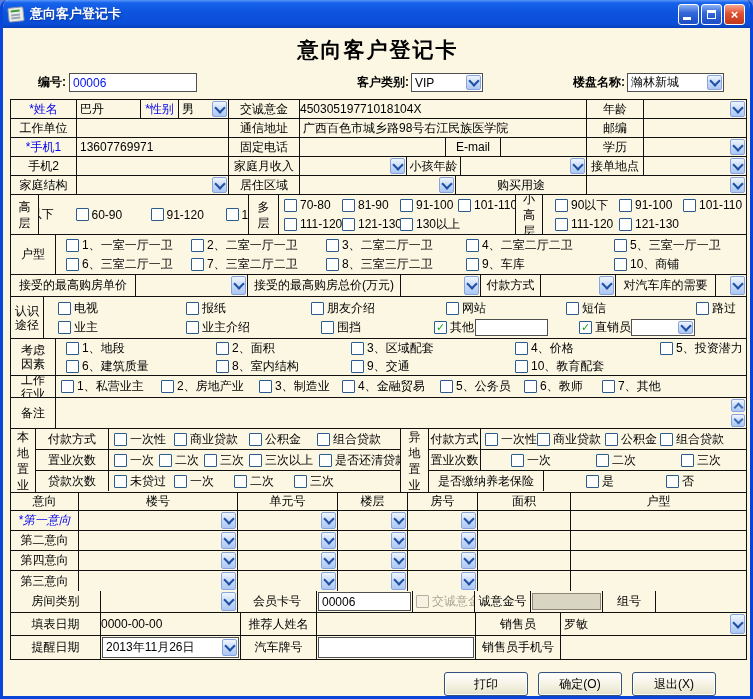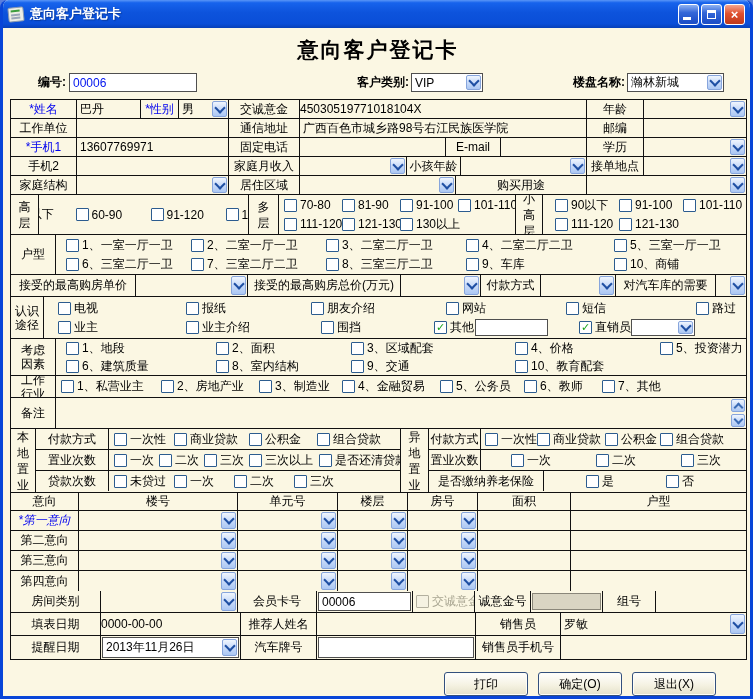--- a/index.html
+++ b/index.html
@@ -815,40 +815,40 @@
               <b class="dda"></b>
             </div>
             <div class="c val dd" style="width: 70px;">
               <b class="dda"></b>
             </div>
             <div class="c" style="width: 93px;"></div>
             <div class="c" style="width: 175px;"></div>
           </div>
           <div class="row" style="height: 20px;">
             <div class="c lb" style="width: 68px;">
-              <span>第三意向</span>
+              <span>第四意向</span>
             </div>
             <div class="c val dd" style="width: 159px;">
               <b class="dda"></b>
             </div>
             <div class="c val dd" style="width: 100px;">
               <b class="dda"></b>
             </div>
             <div class="c val dd" style="width: 70px;">
               <b class="dda"></b>
             </div>
             <div class="c val dd" style="width: 70px;">
               <b class="dda"></b>
             </div>
             <div class="c" style="width: 93px;"></div>
             <div class="c" style="width: 175px;"></div>
           </div>
           <div class="row" style="height: 20px;">
             <div class="c lb" style="width: 68px;">
-              <span>第四意向</span>
+              <span>第三意向</span>
             </div>
             <div class="c val dd" style="width: 159px;">
               <b class="dda"></b>
             </div>
             <div class="c val dd" style="width: 100px;">
               <b class="dda"></b>
             </div>
             <div class="c val dd" style="width: 70px;">
               <b class="dda"></b>
             </div>

